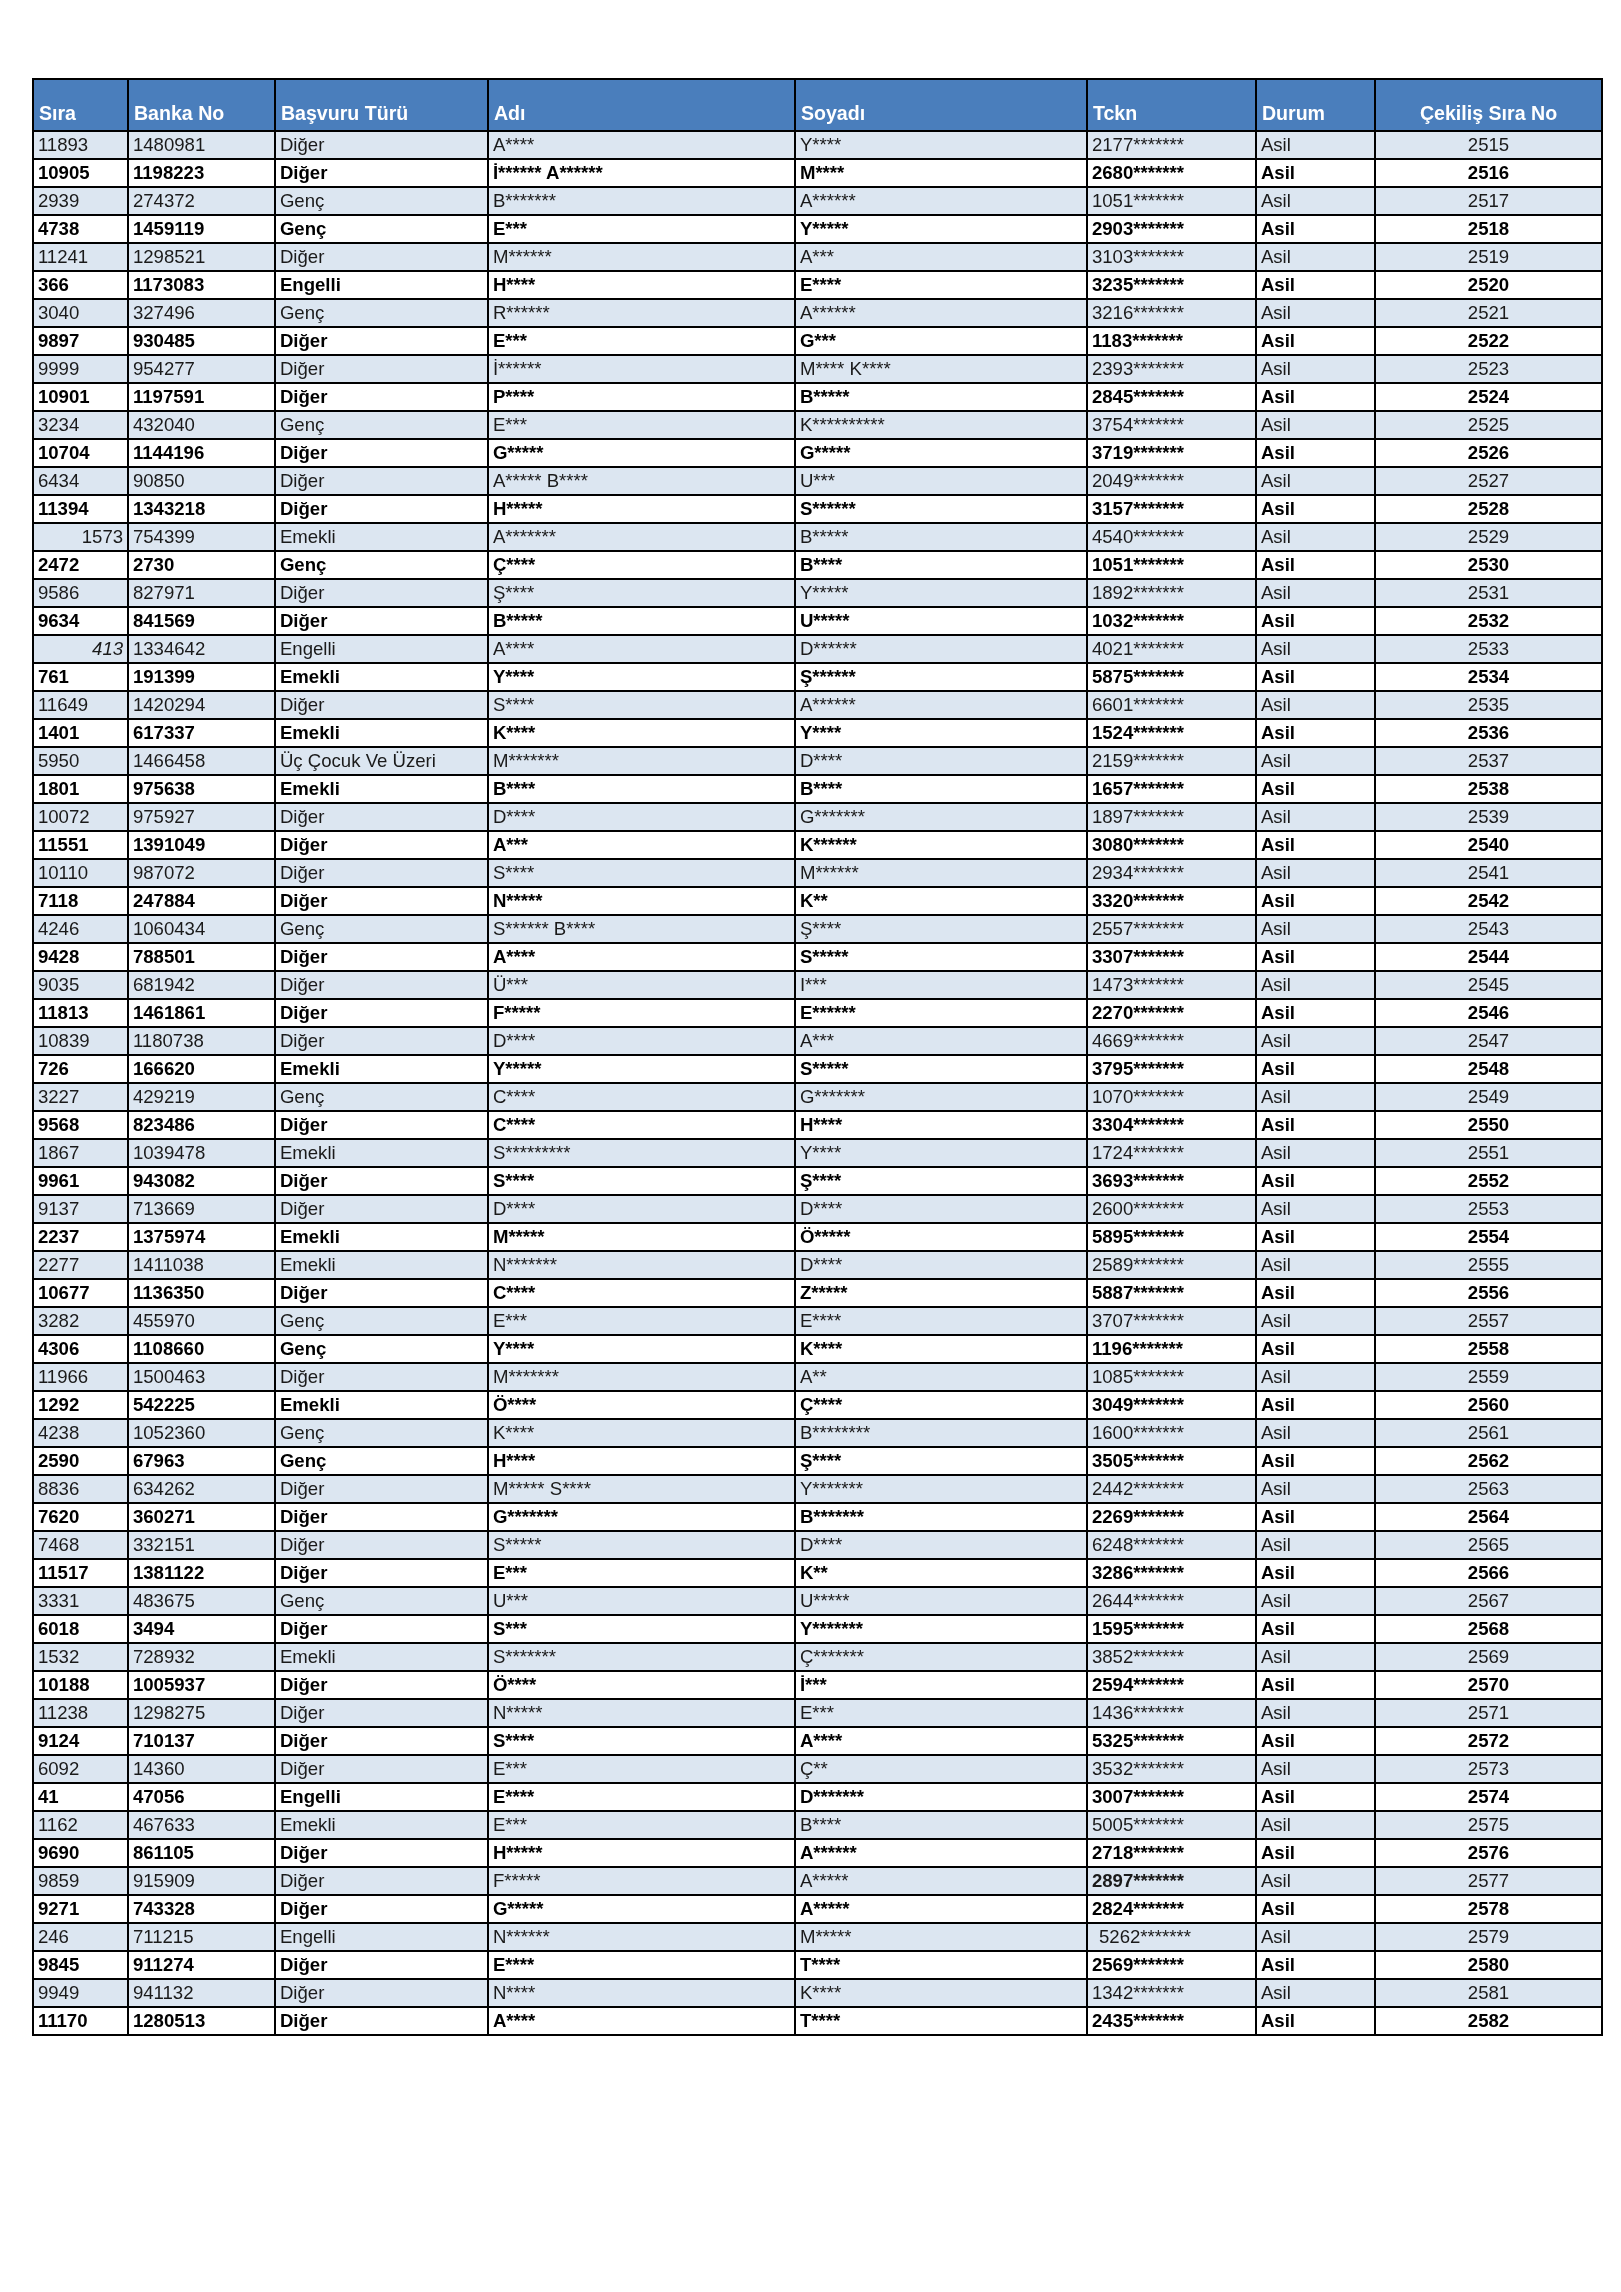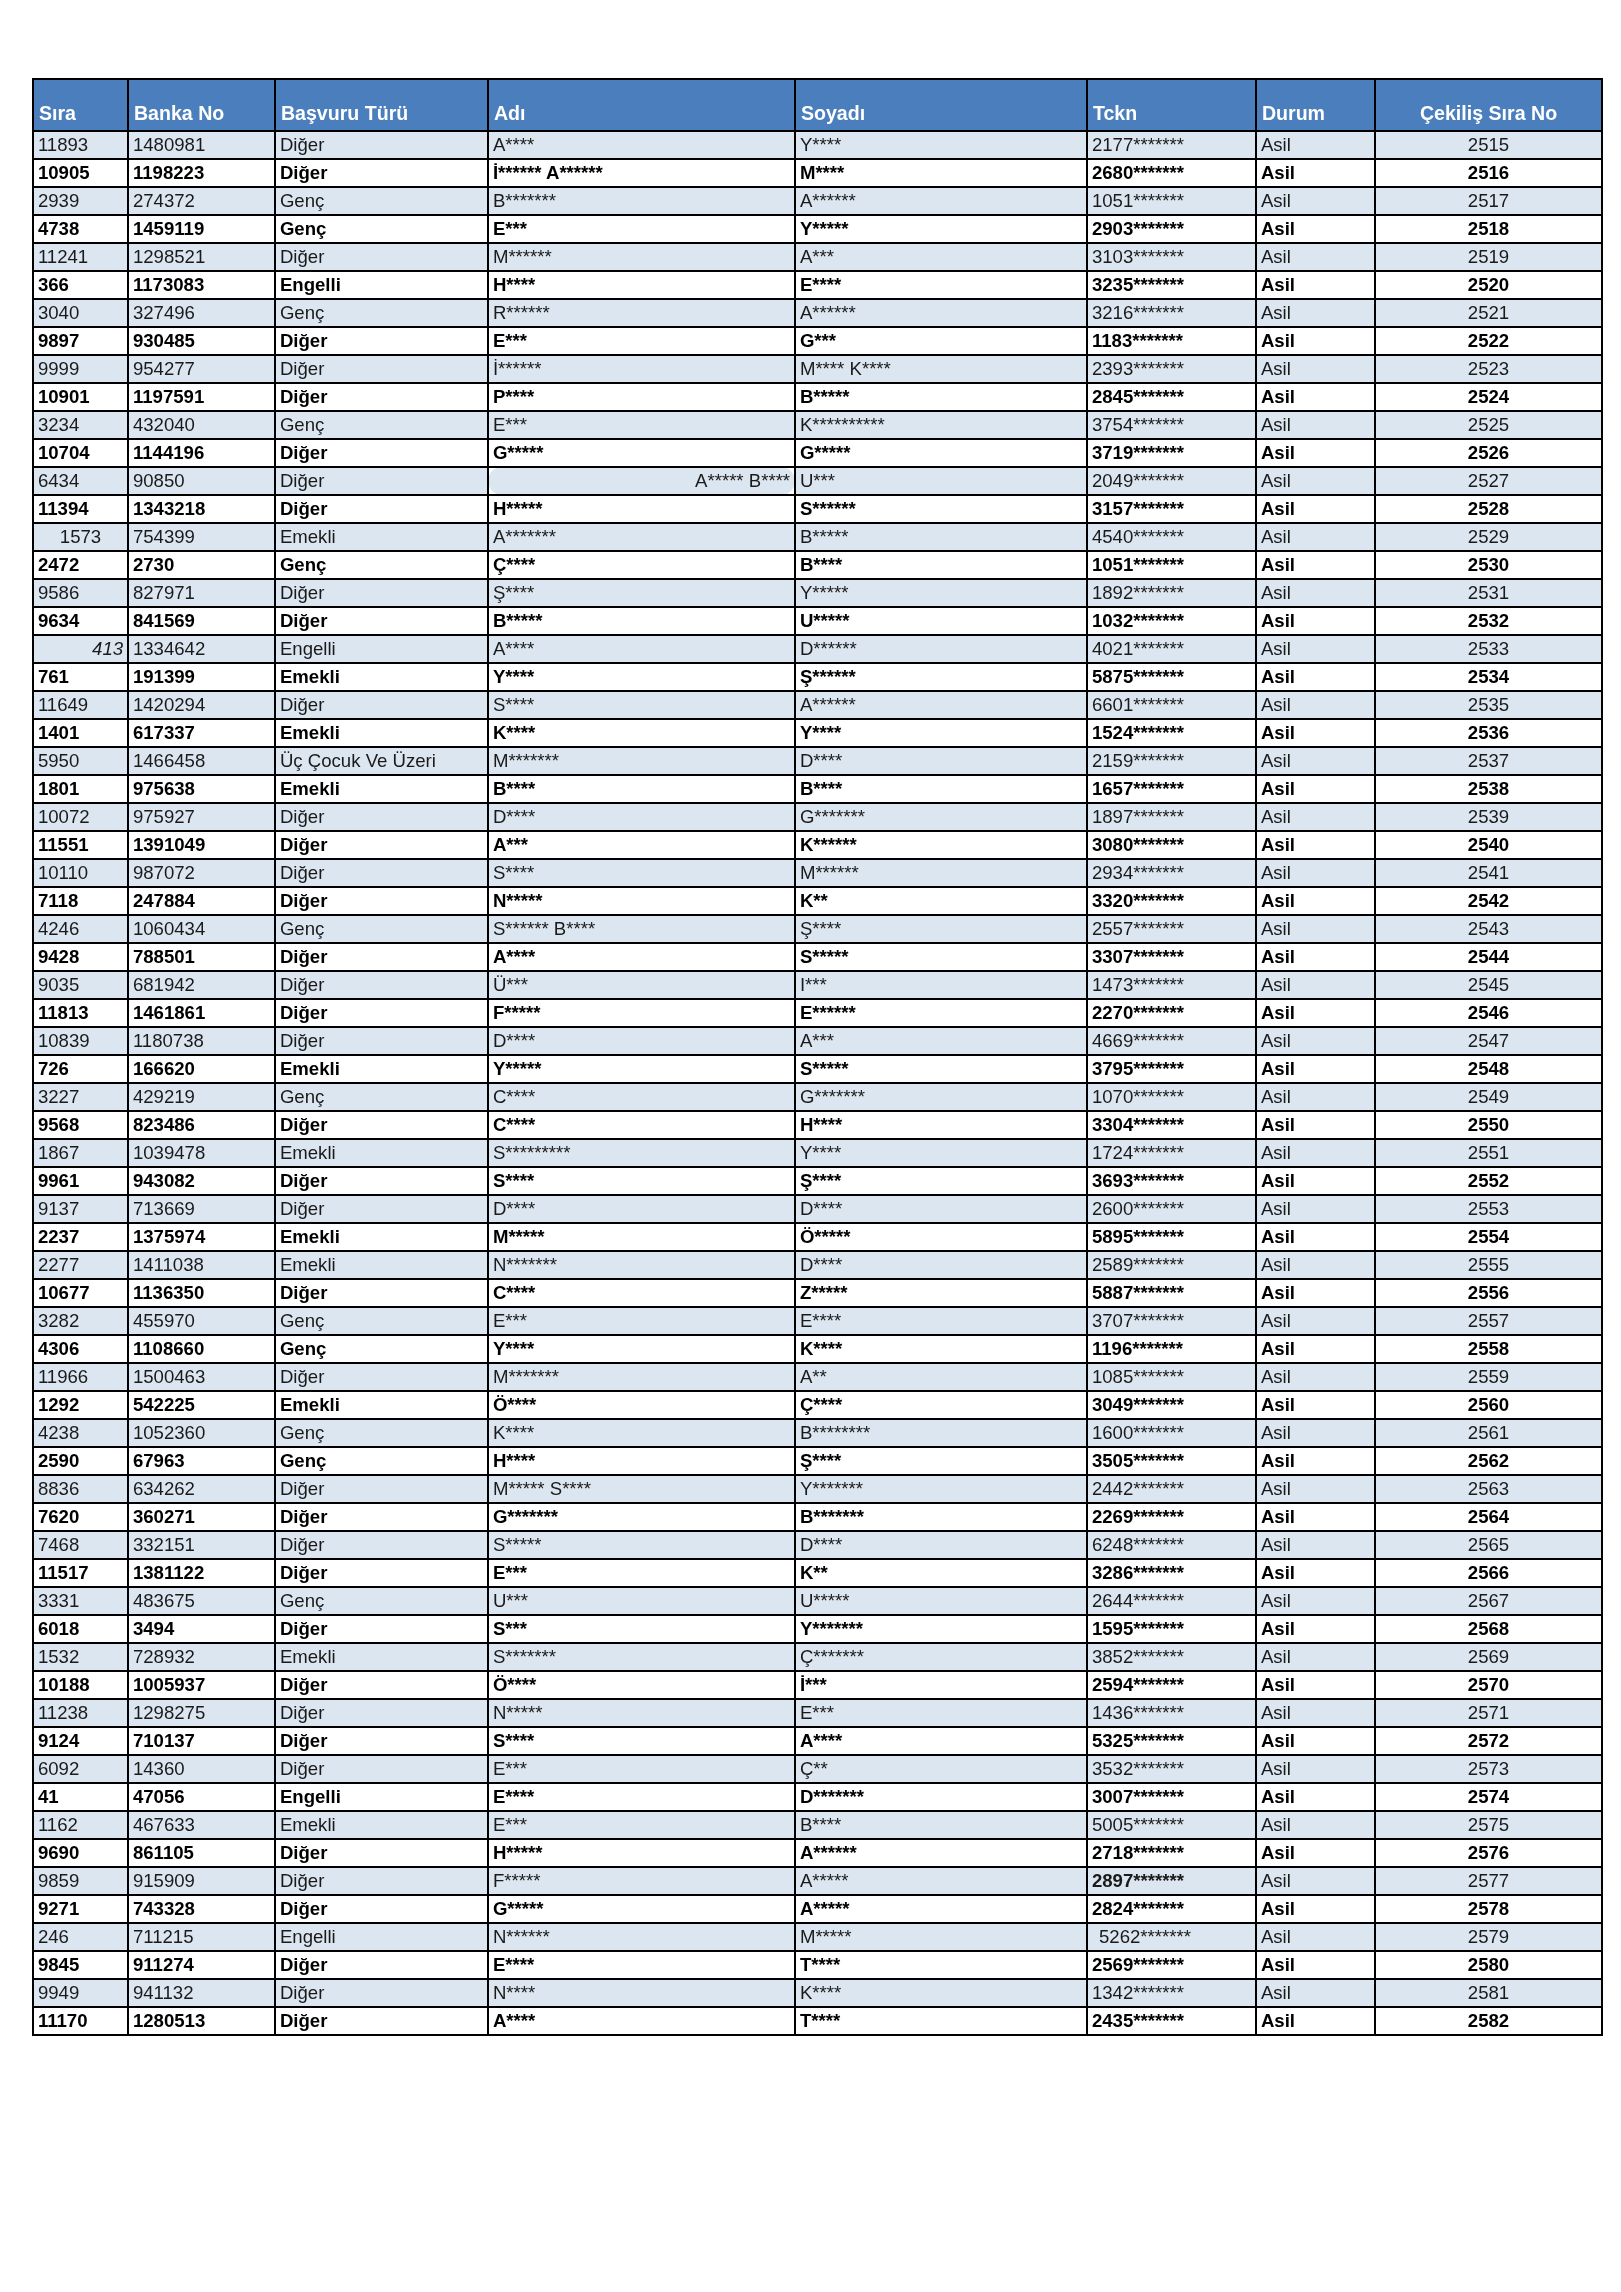--- a/index.html
+++ b/index.html
@@ -216,38 +216,38 @@
           <td style="text-align: left;">G*****</td>
           <td style="text-align: left;">G*****</td>
           <td style="text-align: left;">3719*******</td>
           <td style="text-align: left;">Asil</td>
           <td style="text-align: center;">2526</td>
         </tr>
         <tr>
           <td style="text-align: left;">6434</td>
           <td style="text-align: left;">90850</td>
           <td style="text-align: left;">Diğer</td>
-          <td style="text-align: right; border-radius: 14px;">A***** B****</td>
+          <td style="text-align: left;">A***** B****</td>
           <td style="text-align: left;">U***</td>
           <td style="text-align: left;">2049*******</td>
           <td style="text-align: left;">Asil</td>
           <td style="text-align: center;">2527</td>
         </tr>
         <tr>
           <td style="text-align: left;">11394</td>
           <td style="text-align: left;">1343218</td>
           <td style="text-align: left;">Diğer</td>
           <td style="text-align: left;">H*****</td>
           <td style="text-align: left;">S******</td>
           <td style="text-align: left;">3157*******</td>
           <td style="text-align: left;">Asil</td>
           <td style="text-align: center;">2528</td>
         </tr>
         <tr>
-          <td style="text-align: center;">1573</td>
+          <td style="text-align: right;">1573</td>
           <td style="text-align: left;">754399</td>
           <td style="text-align: left;">Emekli</td>
           <td style="text-align: left;">A*******</td>
           <td style="text-align: left;">B*****</td>
           <td style="text-align: left;">4540*******</td>
           <td style="text-align: left;">Asil</td>
           <td style="text-align: center;">2529</td>
         </tr>
         <tr>
           <td style="text-align: left;">2472</td>

